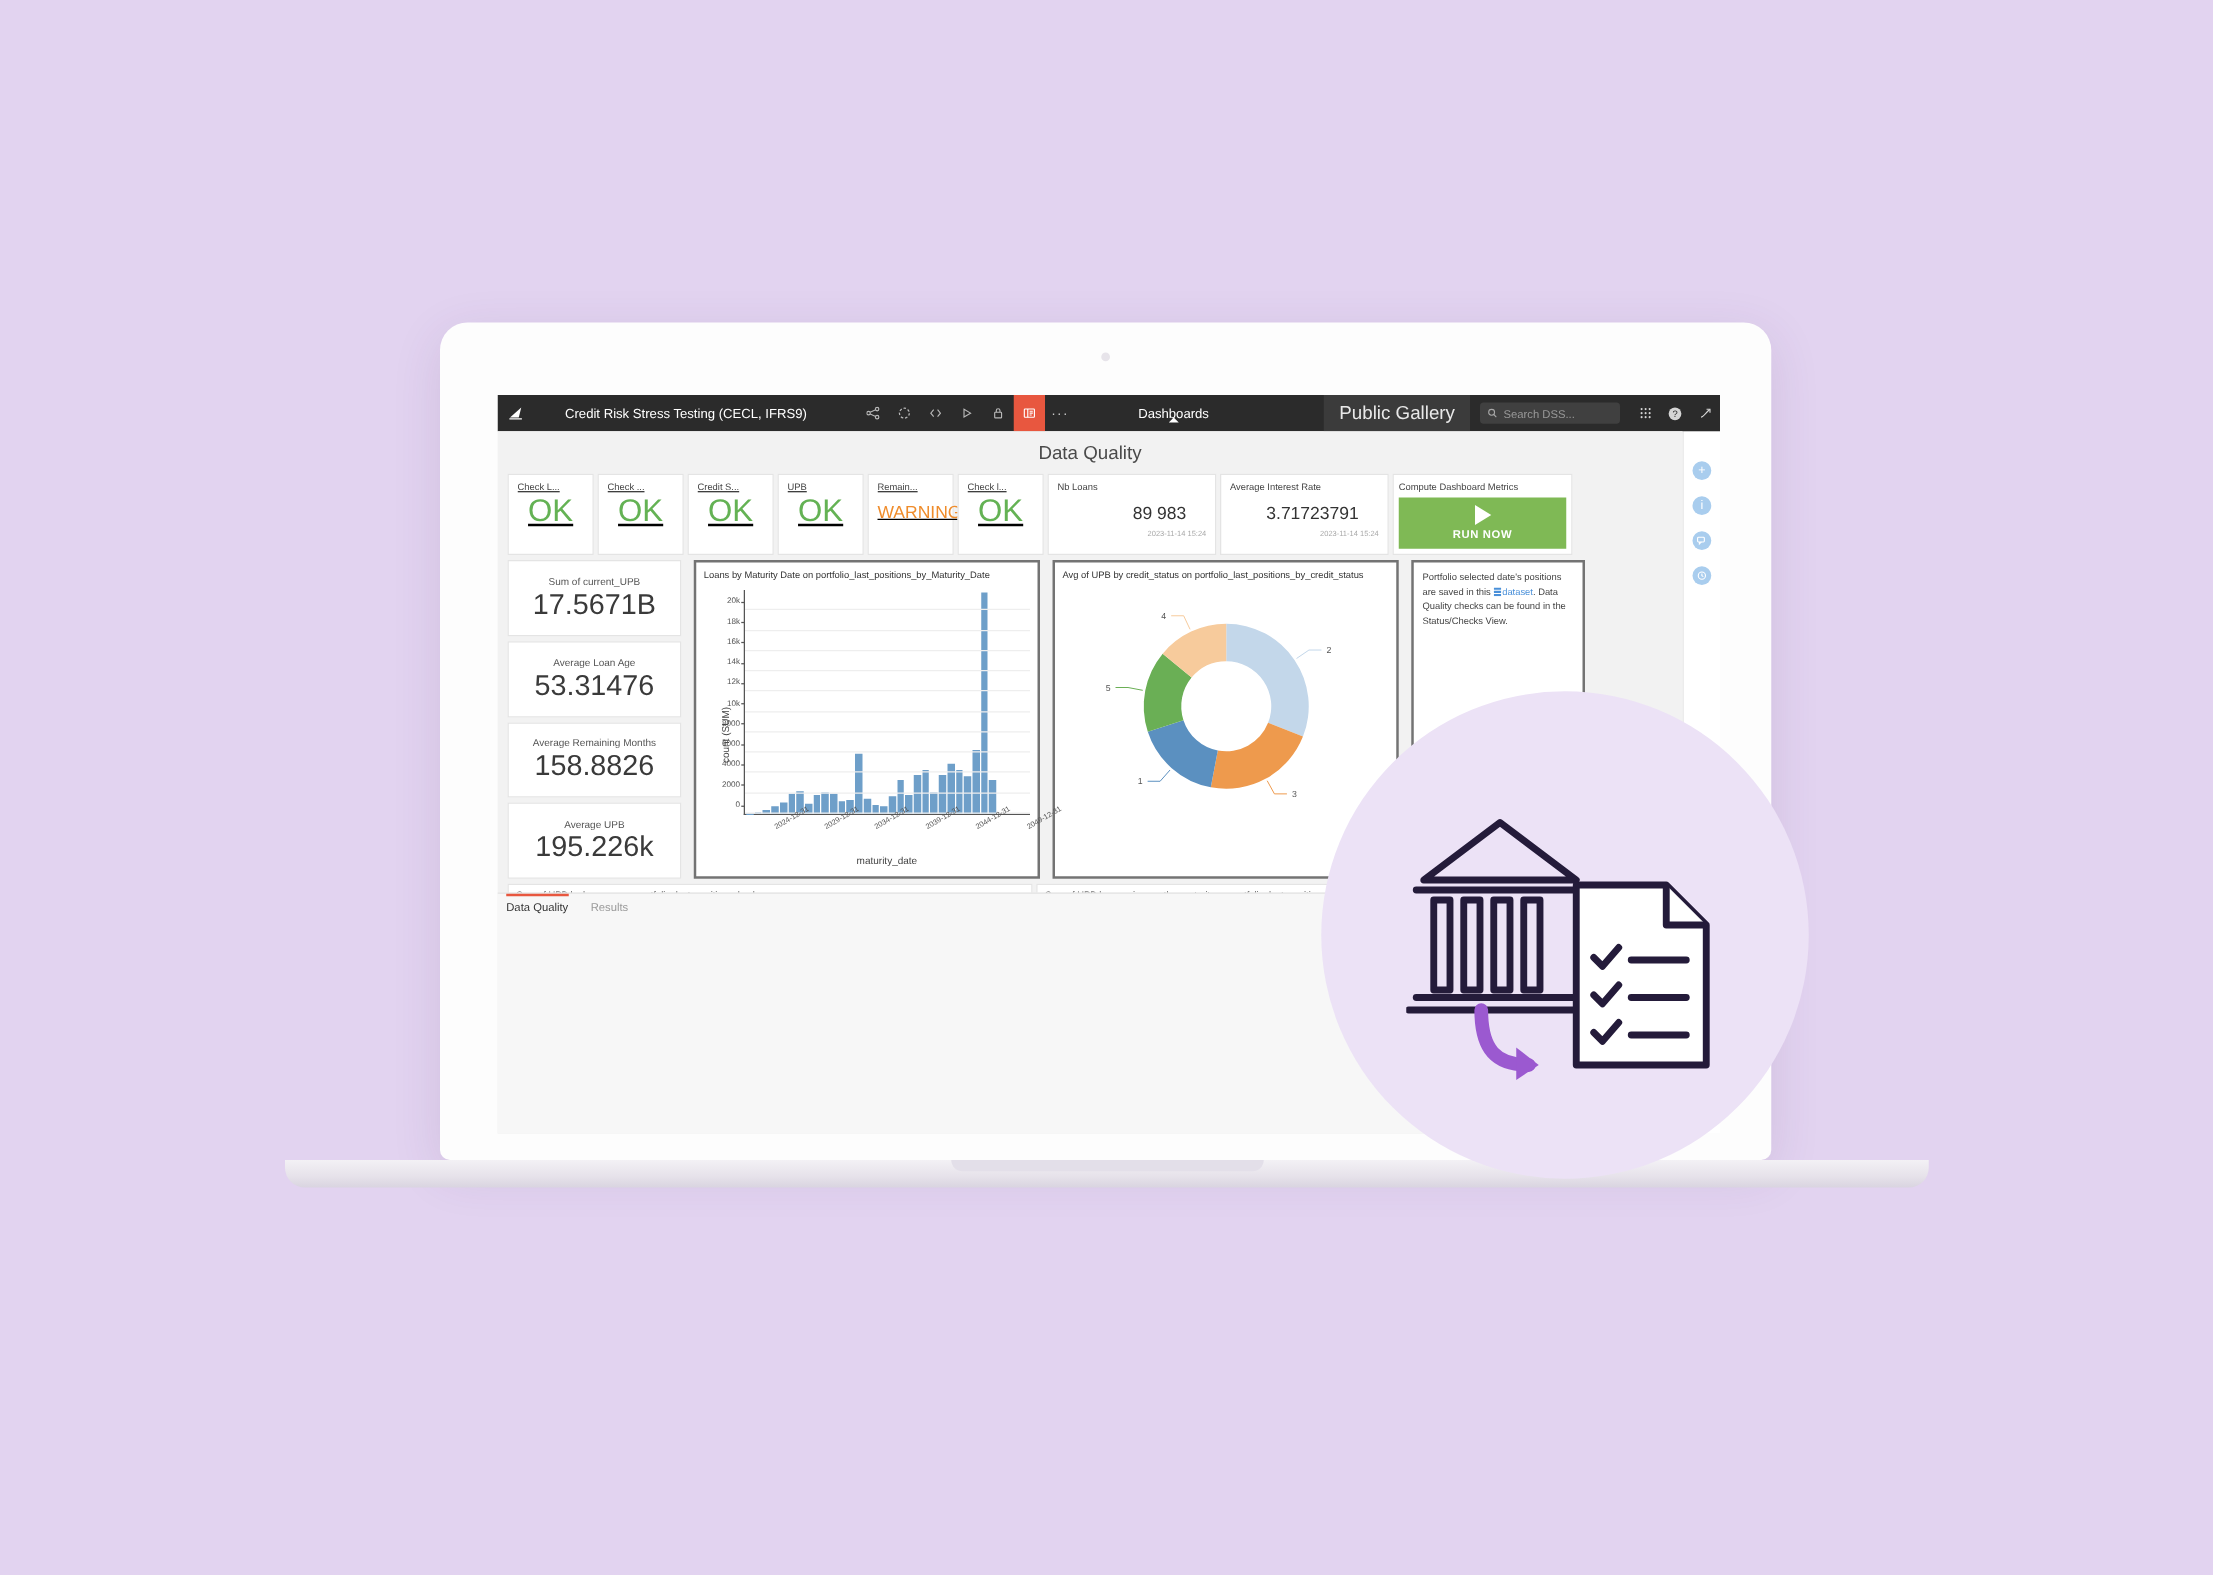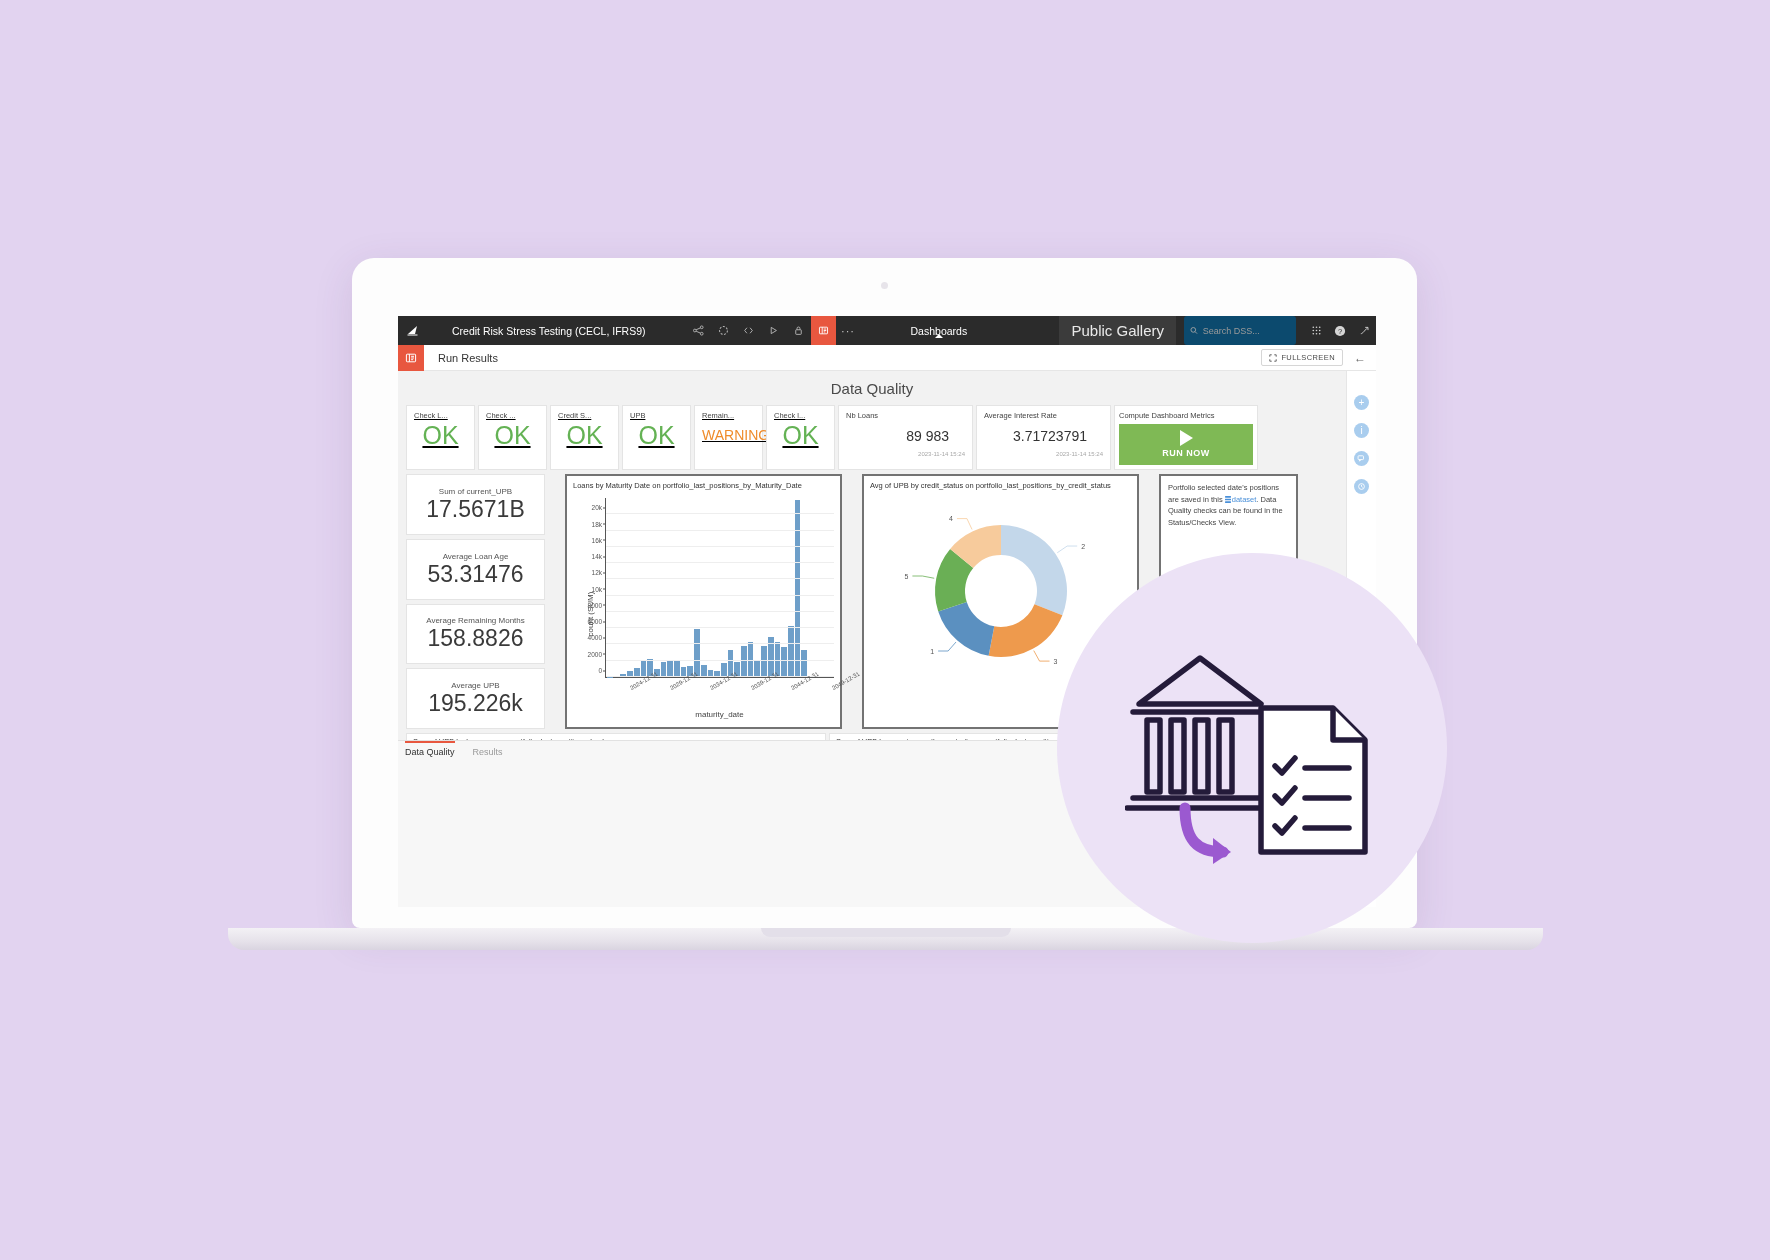--- a/index.html
+++ b/index.html
@@ -78,22 +78,22 @@
     border-left:4px solid transparent; border-right:4px solid transparent;
     border-bottom:4px solid #fff;
   }
   .topnav-right { margin-left: auto; display: flex; align-items: center; height: 29px; }
   .public-gallery {
     background: #3b3b3b; color: #e9e9e9; font-size: 15px;
     padding: 0 12px; height: 29px; display: flex; align-items: center;
     white-space: nowrap;
   }
   .search-box {
-    margin: 0 8px; background: #0c4a6e; border-radius: 3px;
-    height: 29px; width: 112px; display: flex; align-items: center;
+    margin: 0 8px; background: #404040; border-radius: 3px;
+    height: 17px; width: 112px; display: flex; align-items: center;
     padding: 0 6px; gap: 5px;
   }
   .search-box input {
     background: transparent; border: none; outline: none;
     color: #d0d0d0; font-size: 9px; width: 100%;
     font-family: "Liberation Sans", sans-serif;
   }
   .search-box input::placeholder { color: #9a9a9a; }
   .top-right-icon {
     width: 24px; height: 29px; display: flex; align-items: center;
@@ -177,21 +177,21 @@
   }
   .run-btn .play {
     width: 0; height: 0; margin: 0 auto 2px;
     border-left: 13px solid #fff;
     border-top: 8px solid transparent;
     border-bottom: 8px solid transparent;
   }
   .run-btn .run-label { font-size: 9px; font-weight: bold; letter-spacing: .5px; }
 
   
-  .chart-row { display: flex; gap: 20px; padding: 4px 2px 0; }
+  .chart-row { display: flex; gap: 10px; padding: 4px 2px 0; }
   .panel { background: #fff; border: 2px solid #737373; }
   .panel-title {
     font-size: 7.5px; color: #333; padding: 5px 6px 2px;
     white-space: nowrap; overflow: hidden; text-overflow: ellipsis;
   }
   .kpi-col { width: 139px; display: flex; flex-direction: column; gap: 4px; }
   .kpi-card {
     background: #fff; border: 1px solid #e4e4e4;
     padding: 6px 6px 7px; text-align: center; flex: 1;
     display: flex; flex-direction: column; justify-content: center;
@@ -371,39 +371,20 @@
       </div>
       <div class="top-right-icon">
         <svg width="11" height="11" viewBox="0 0 12 12" fill="none" stroke="#d5d5d5" stroke-width="1">
             <path d="M2 9.5 C4 9.5 5.5 6.5 9.5 2.8"></path>
             <path d="M6.8 2.6 H9.8 V5.6"></path>
           </svg>
       </div>
     </div>
   </div>
 
-  <div class="subheader">
-    <div class="subheader-badge">
-      <svg width="12" height="12" viewBox="0 0 12 12" fill="none" stroke="#fff" stroke-width="1">
-          <rect x="1.4" y="2.2" width="9.2" height="7.6" rx="0.8"></rect>
-          <path d="M4.4 2.2 V9.8"></path>
-          <path d="M6.1 4.3 H9 M6.1 6 H9 M6.1 7.7 H8.2"></path>
-        </svg>
-    </div>
-    <div class="subheader-title">Run Results</div>
-    <div class="subheader-right">
-      <div class="fullscreen-btn">
-        <svg width="8" height="8" viewBox="0 0 10 10" fill="none" stroke="#555" stroke-width="1.1">
-            <path d="M1 3.4 V1 H3.4 M6.6 1 H9 V3.4 M9 6.6 V9 H6.6 M3.4 9 H1 V6.6"></path>
-          </svg>
-        <span>FULLSCREEN</span>
-      </div>
-      <div class="back-arrow">←</div>
-    </div>
-  </div>
 
   <div class="dash-wrap">
     <div class="dash-main">
 
       <div class="dash-title">Data Quality</div>
 
       <div class="tile-row">
         <div class="tile tile-check">
           <div class="tile-label">Check L...</div>
           <div class="tile-status ok">OK</div>

